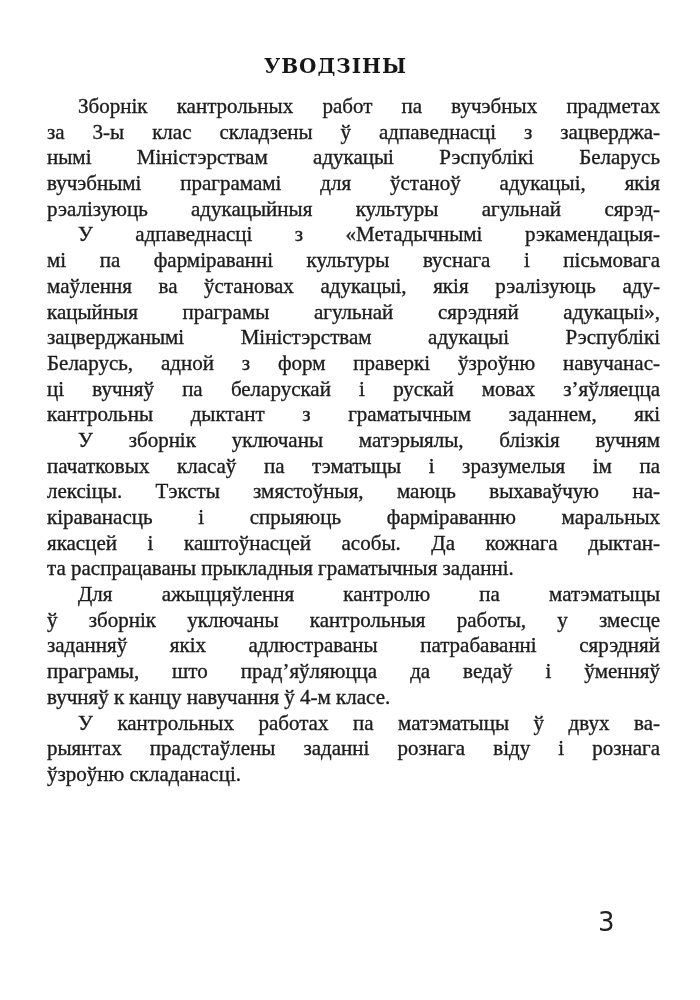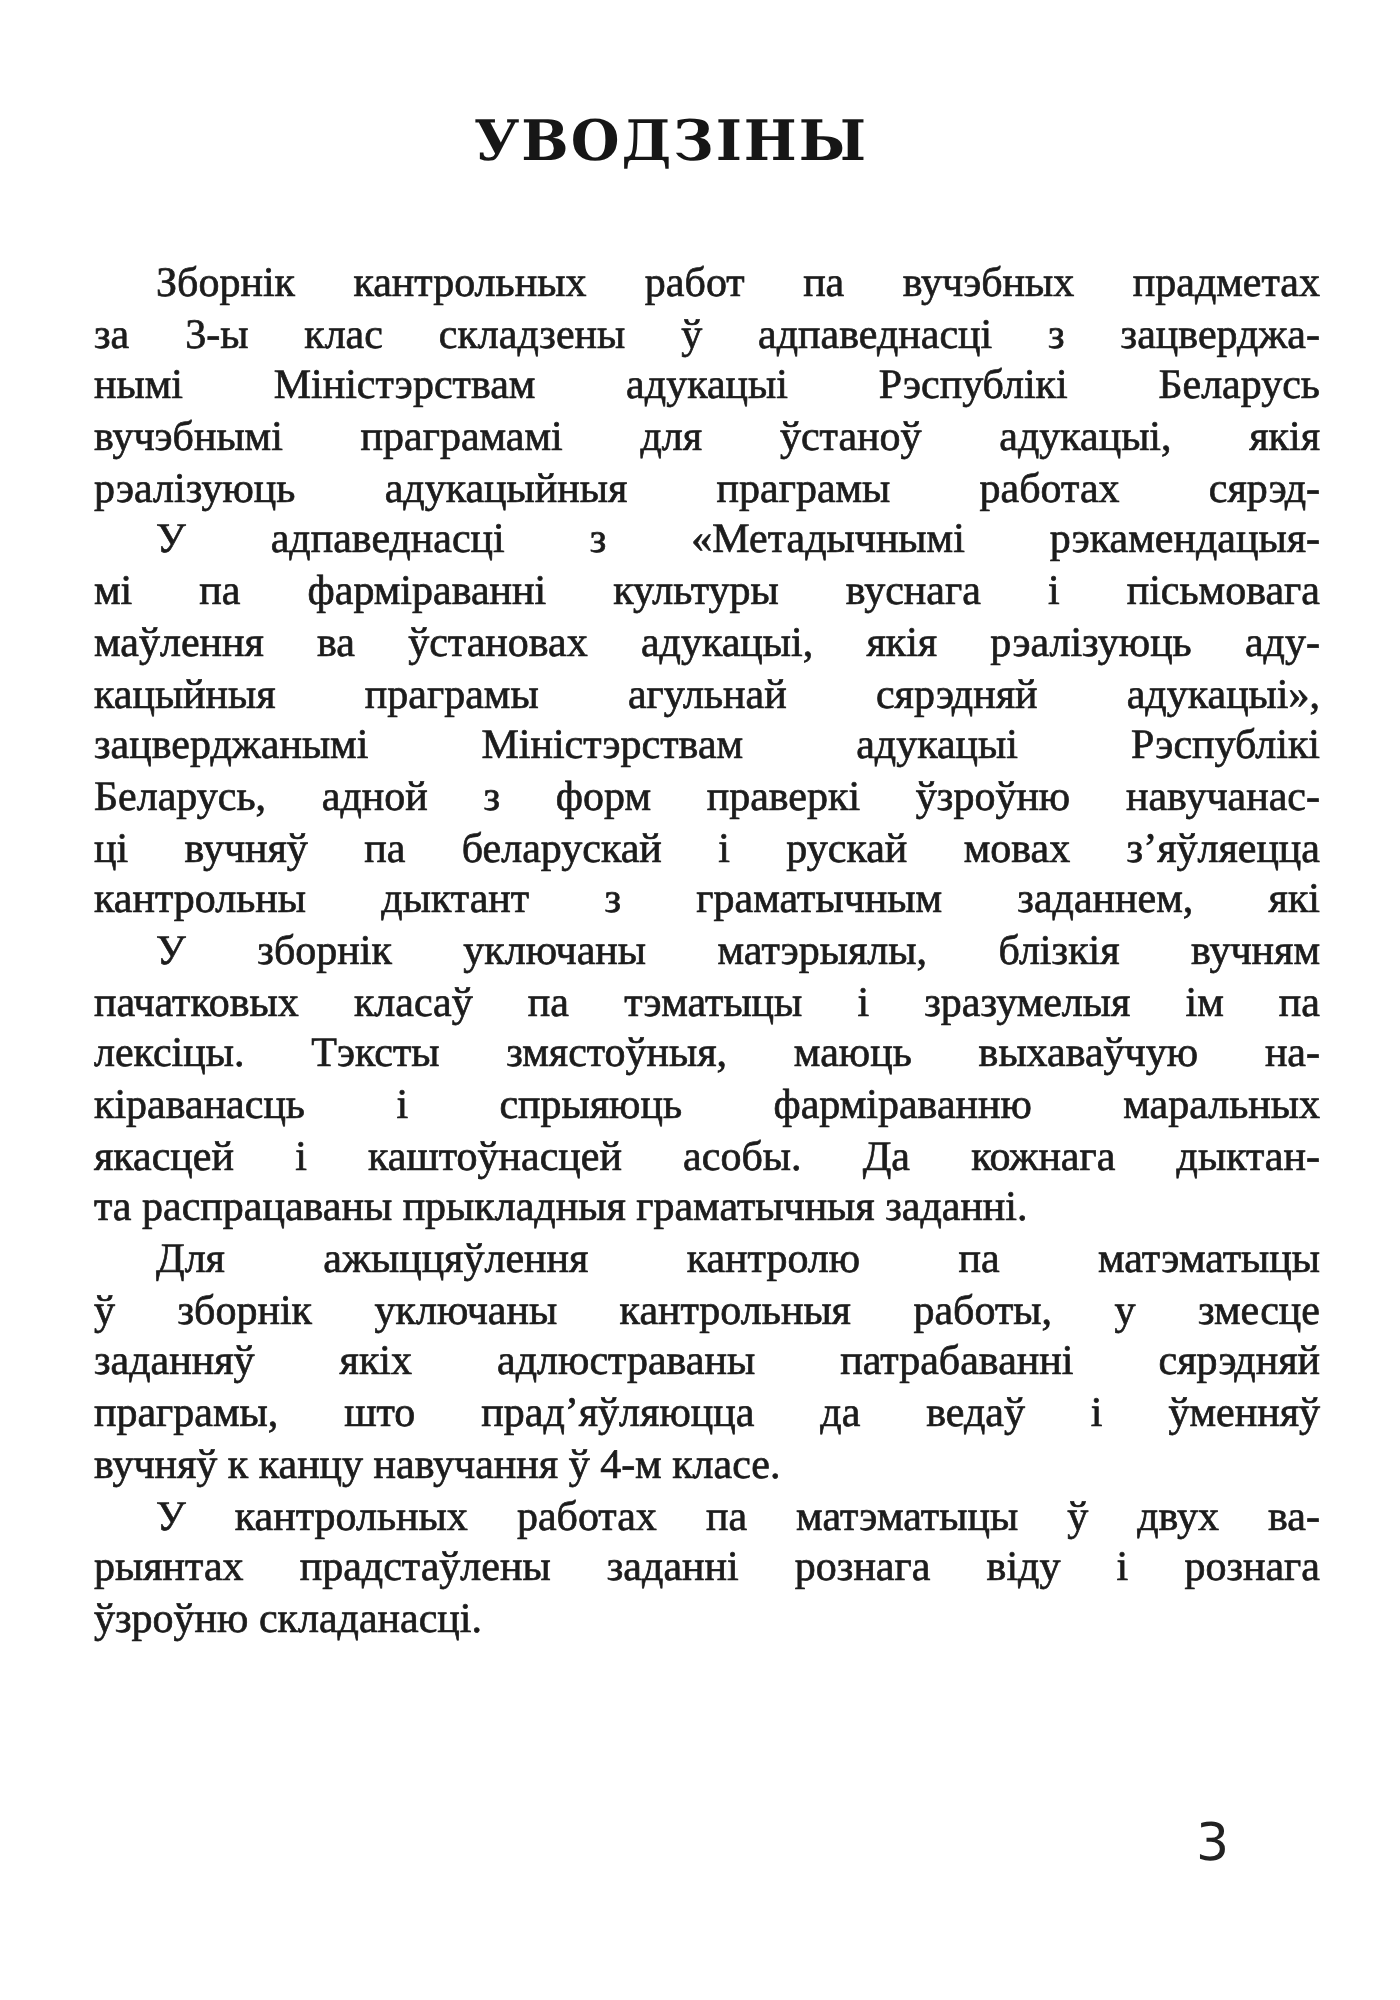--- a/index.html
+++ b/index.html
@@ -18,31 +18,30 @@
   .title {
     position: absolute;
     left: 47px;
     top: 54px;
     width: 613px;
     padding-right: 36px;
     box-sizing: border-box;
     text-align: center;
     font-family: "DejaVu Serif", serif;
     font-weight: bold;
-    font-size: 28px;
+    font-size: 20px;
     letter-spacing: 1px;
     color: #161616;
   }
   .text-block {
     position: absolute;
     left: 47px;
     top: 94px;
     width: 613px;
     font-size: 21px;
-    margin-top: 35px;
     -webkit-text-stroke: 0.35px #1c1c1c;
   }
   .paragraph { margin: 0; }
   .line {
     line-height: 25.7px;
     height: 25.7px;
     text-align: justify;
     text-align-last: justify;
     white-space: nowrap;
     overflow: visible;
@@ -63,21 +62,21 @@
 
 <div class="page">
   <div class="title">УВОДЗІНЫ</div>
 
   <div class="text-block">
       <div class="paragraph">
         <div class="line first">Зборнік кантрольных работ па вучэбных прадметах</div>
         <div class="line">за 3-ы клас складзены ў адпаведнасці з зацверджа-</div>
         <div class="line">нымі Міністэрствам адукацыі Рэспублікі Беларусь</div>
         <div class="line">вучэбнымі праграмамі для ўстаноў адукацыі, якія</div>
-        <div class="line">рэалізуюць адукацыйныя праграмы работах сярэд-</div>
+        <div class="line">рэалізуюць адукацыйныя культуры агульнай сярэд-</div>
       </div>
       <div class="paragraph">
         <div class="line first">У адпаведнасці з «Метадычнымі рэкамендацыя-</div>
         <div class="line">мі па фарміраванні культуры вуснага і пісьмовага</div>
         <div class="line">маўлення ва ўстановах адукацыі, якія рэалізуюць аду-</div>
         <div class="line">кацыйныя праграмы агульнай сярэдняй адукацыі»,</div>
         <div class="line">зацверджанымі Міністэрствам адукацыі Рэспублікі</div>
         <div class="line">Беларусь, адной з форм праверкі ўзроўню навучанас-</div>
         <div class="line">ці вучняў па беларускай і рускай мовах з’яўляецца</div>
         <div class="line">кантрольны дыктант з граматычным заданнем, які</div>

